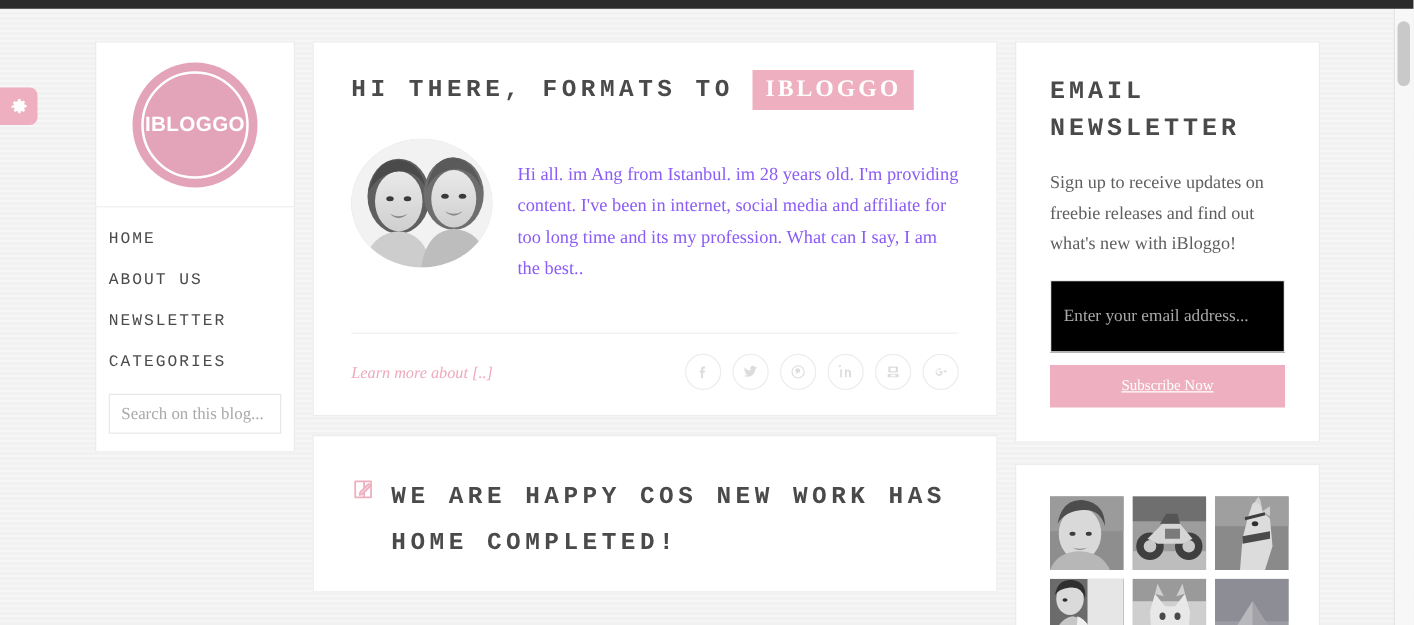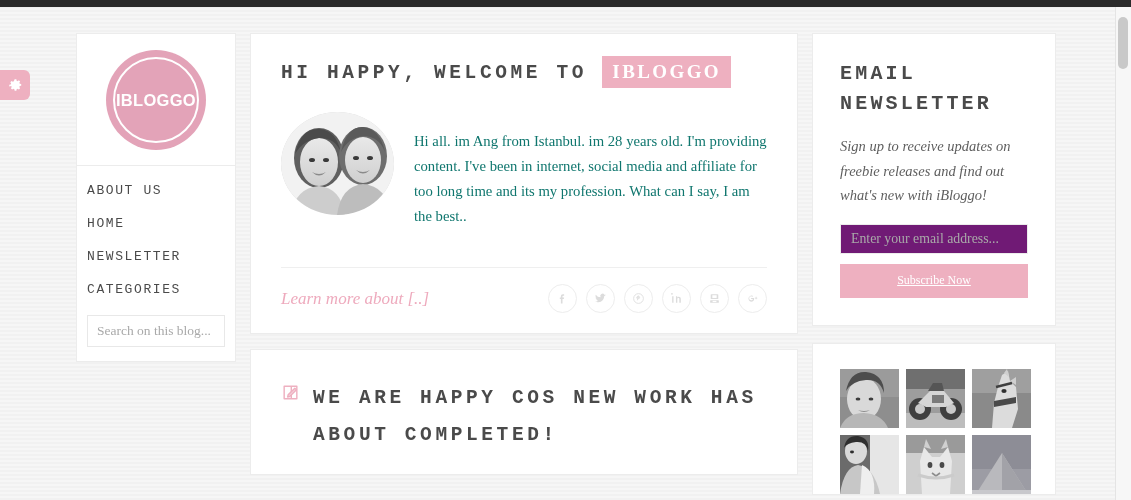--- a/index.html
+++ b/index.html
@@ -148,33 +148,33 @@
     width: 113px; height: 103px;
     border-radius: 50%;
     overflow: hidden;
     background: #dedede;
   }
   .avatar svg { display:block; }
   .intro-text {
     font-family: "Liberation Serif", serif;
     font-size: 14.7px;
     line-height: 25px;
-    color: #0f766e;
+    color: #8b5cf6;
     padding-top: 2px;
   }
   .intro-footer {
     margin-top: 24px;
     border-top: 1px solid #efefef;
     padding-top: 16px;
     display: flex; align-items: center; justify-content: space-between;
   }
   .learn-more {
     font-family: "Liberation Serif", serif;
     font-style: italic;
-    font-size: 17px;
+    font-size: 13px;
     color: #eeaabd;
     text-decoration: none;
     cursor: pointer;
   }
   .social-row { display: flex; gap: 9px; }
   .social-icon {
     width: 27px; height: 27px;
     border: 1px solid #ededed;
     border-radius: 50%;
     display: flex; align-items: center; justify-content: center;
@@ -208,28 +208,27 @@
     color: #4a4a4a;
     line-height: 30px;
     margin: 0 0 15px 0;
   }
   .widget-text {
     font-family: "Liberation Serif", serif;
     font-size: 14.5px;
     line-height: 24.5px;
     color: #5e5e5e;
     margin: 0 0 16px 0;
-    font-style: italic;
   }
   .email-input {
     width: 100%;
     box-sizing: border-box;
-    padding: 6px 10px;
+    padding: 20px 10px;
     border: 1px solid #ececec;
-    background: #701a75;
+    background: #000000;
     font-family: "Liberation Serif", serif;
     font-size: 13.8px;
     color: #9a9a9a;
     outline: none;
     margin-bottom: 10px;
   }
   .email-input::placeholder { color: #a9a9a9; }
   .subscribe-btn {
     width: 100%;
     border: none;
@@ -277,35 +276,35 @@
     <div class="col-left">
 
       <div class="card logo-card">
         <div class="logo-circle">
           <div class="logo-ring"></div>
           <span class="logo-text">IBLOGGO</span>
         </div>
       </div>
 
       <div class="card nav-card">
+        <a class="nav-item">HOME</a>
         <a class="nav-item">ABOUT US</a>
-        <a class="nav-item">HOME</a>
         <a class="nav-item">NEWSLETTER</a>
         <a class="nav-item">CATEGORIES</a>
         <div class="search-wrap">
           <input class="search-input" type="text" placeholder="Search on this blog..." style="">
         </div>
       </div>
 
     </div>
 
     <div class="col-center">
 
       <div class="card intro-card">
-        <h1 class="intro-title"><span>HI HAPPY, WELCOME TO</span>
+        <h1 class="intro-title"><span>HI THERE, FORMATS TO</span>
           <span class="title-hl">IBLOGGO</span>
         </h1>
 
         <div class="intro-body">
           <div class="avatar">
             <svg width="113" height="103" viewBox="0 0 113 103">
               <defs>
                 <clipPath id="avclip">
                     <ellipse cx="56.5" cy="51.5" rx="56.5" ry="51.5"></ellipse>
                   </clipPath>
@@ -381,21 +380,21 @@
       </div>
 
       <div class="card post-card">
         <div class="post-title-row">
           <span class="post-format-icon">
             <svg width="19" height="19" viewBox="0 0 24 24" fill="none" stroke="#eeb0c0" stroke-width="1.8" stroke-linecap="round" stroke-linejoin="round">
               <path d="M4 4h9v16H4z M4 4h16v16H4z"></path>
               <path d="M9 15l8.5-8.5 2 2L11 17l-2.6.6z" fill="#f7d7df" stroke="#eeb0c0"></path>
             </svg>
           </span>
-          <h2 class="post-title">WE ARE HAPPY COS NEW WORK HAS ABOUT COMPLETED!</h2>
+          <h2 class="post-title">WE ARE HAPPY COS NEW WORK HAS HOME COMPLETED!</h2>
         </div>
       </div>
 
     </div>
 
     <div class="col-right">
 
       <div class="card widget">
         <h3 class="widget-title">EMAIL NEWSLETTER</h3>
         <p class="widget-text">Sign up to receive updates on freebie releases and find out what's new with iBloggo!</p>

